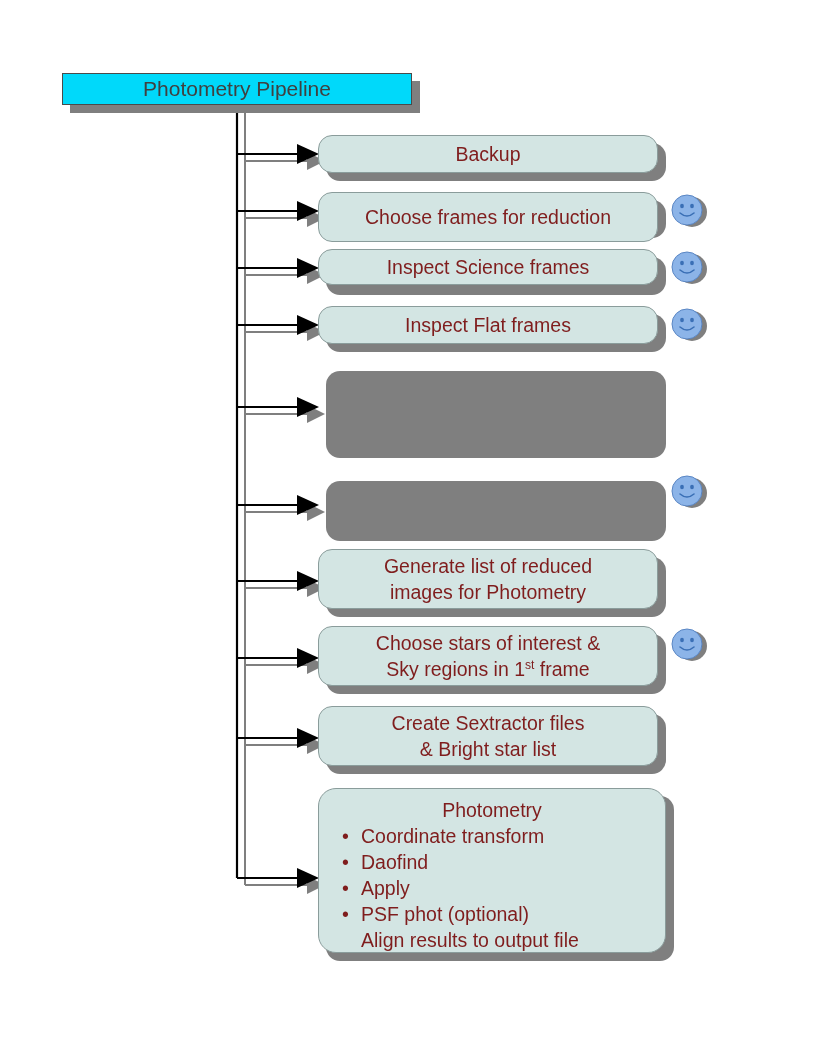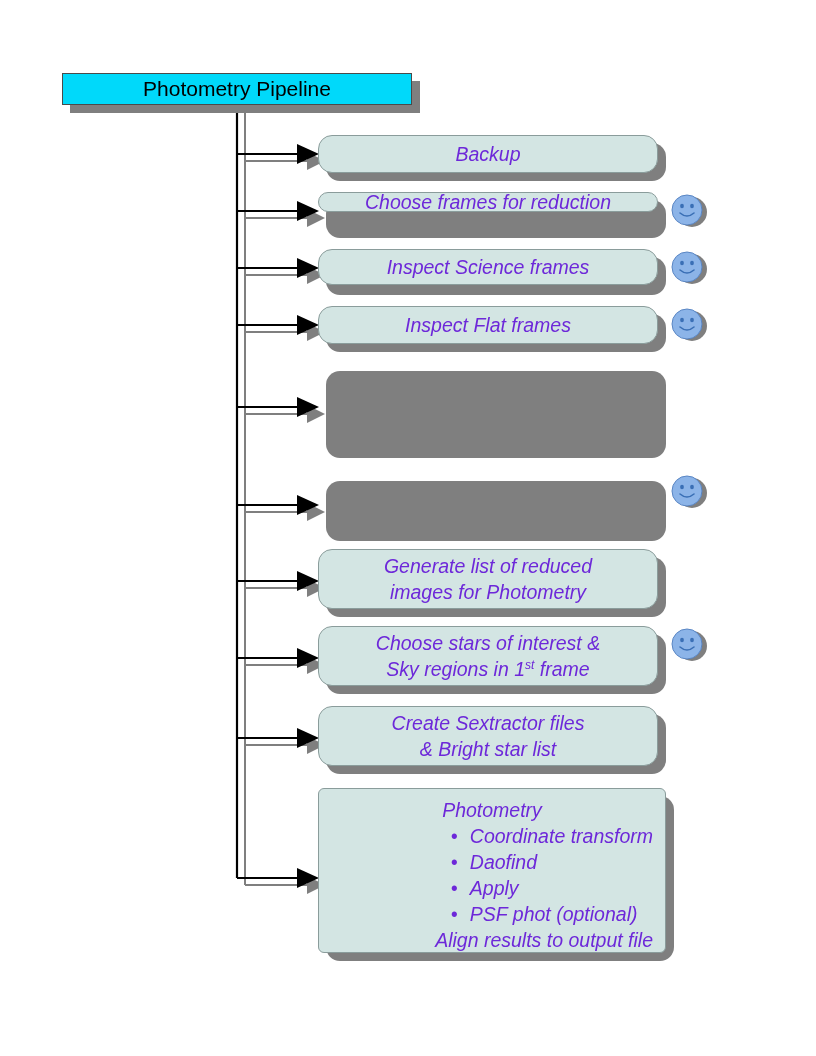--- a/index.html
+++ b/index.html
@@ -35,21 +35,21 @@
   
   .title-box {
     position: absolute;
     box-sizing: border-box;
     background: #00d9fa;
     border: 1px solid #4a4a4a;
     display: flex;
     align-items: center;
     justify-content: center;
     font-size: 21px;
-    color: #000000;
+    color: #404040;
     z-index: 5;
   }
   .title-shadow {
     position: absolute;
     background: #7f7f7f;
     z-index: 4;
   }
 
   
   .node {
@@ -57,37 +57,36 @@
     box-sizing: border-box;
     background: #d3e5e3;
     border: 1px solid #8a9c9b;
     border-radius: 14px;
     display: flex;
     flex-direction: column;
     align-items: center;
     justify-content: center;
     font-size: 19.5px;
     line-height: 26px;
-    color: #6d28d9;
+    color: #7f1d1d;
     text-align: center;
     z-index: 5;
     padding: 0 10px;
-    font-style: italic;
   }
   .node-shadow {
     position: absolute;
     background: #7f7f7f;
     border-radius: 14px;
     z-index: 4;
   }
   .node.bullets {
-    align-items: flex-end;
+    align-items: flex-start;
     justify-content: flex-start;
     padding: 8px 12px 8px 12px;
-    border-radius: 6px;
+    border-radius: 18px;
   }
   .node.bullets .hdr {
     text-align: center;
     width: 100%;
   }
   .node.bullets ul {
     list-style: none;
     margin: 0;
     padding: 0;
     text-align: left;
@@ -184,21 +183,21 @@
   <div class="title-box" style="left:62px; top:73px; width:350px; height:32px;">
     <span>Photometry Pipeline</span>
   </div>
 
   <div class="node-shadow" style="left:326px; top:143px; width:340px; height:38px;"></div>
   <div class="node" style="left:318px; top:135px; width:340px; height:38px;">
     <div>Backup</div>
   </div>
 
   <div class="node-shadow" style="left:326px; top:200px; width:340px; height:38px;"></div>
-  <div class="node" style="left:318px; top:192px; width:340px; height:20px;">
+  <div class="node" style="left:318px; top:192px; width:340px; height:50px;">
     <div>Choose frames for reduction</div>
   </div>
   <svg class="smiley" style="left:670px; top:194px;" viewBox="0 0 38 34">
     <circle cx="22" cy="18" r="15" fill="#7f7f7f"></circle>
     <circle cx="17" cy="16" r="15" fill="#8cb4e8" stroke="#5a86c4" stroke-width="1"></circle>
     <ellipse cx="12" cy="12" rx="1.9" ry="2.2" fill="#3a6fb5"></ellipse>
     <ellipse cx="22" cy="12" rx="1.9" ry="2.2" fill="#3a6fb5"></ellipse>
     <path d="M10 19 Q17 25 24 19" stroke="#3a6fb5" stroke-width="1.6" fill="none" stroke-linecap="round"></path>
   </svg>
 

